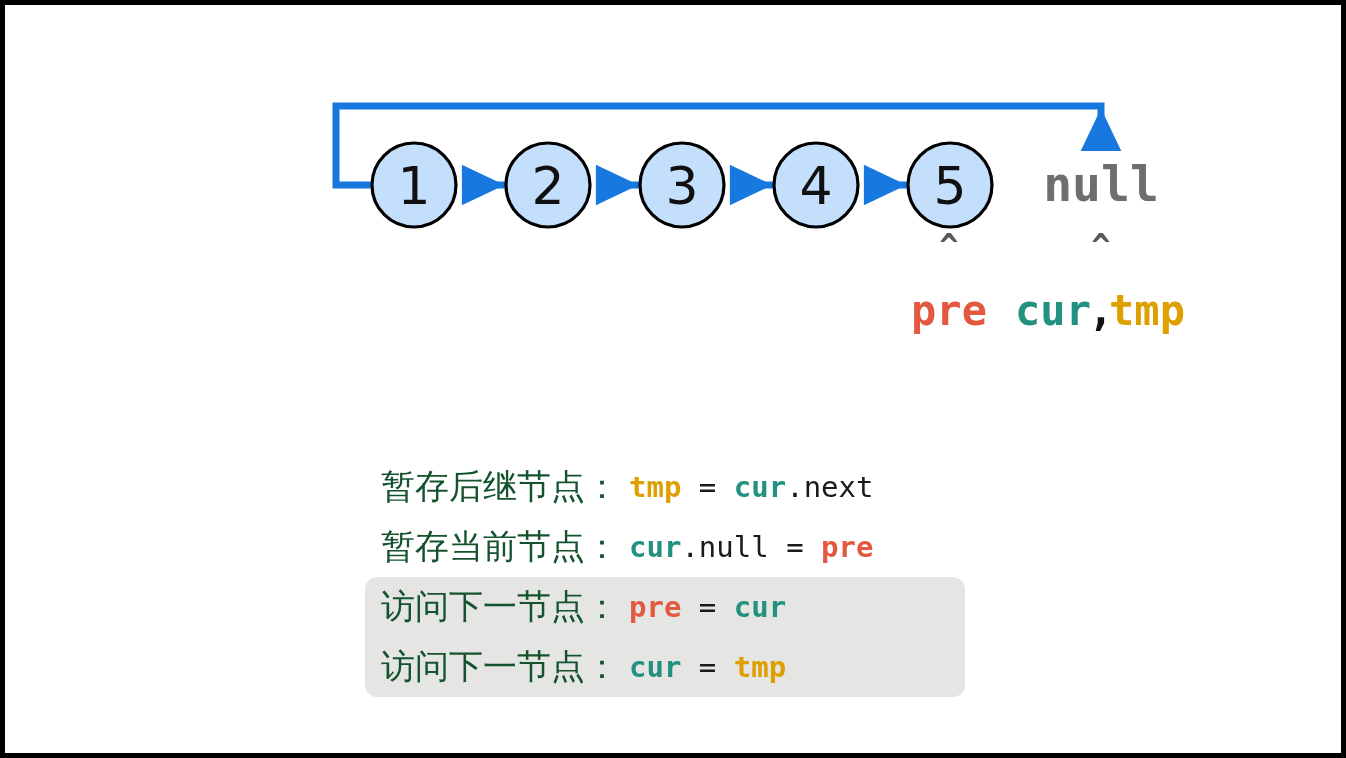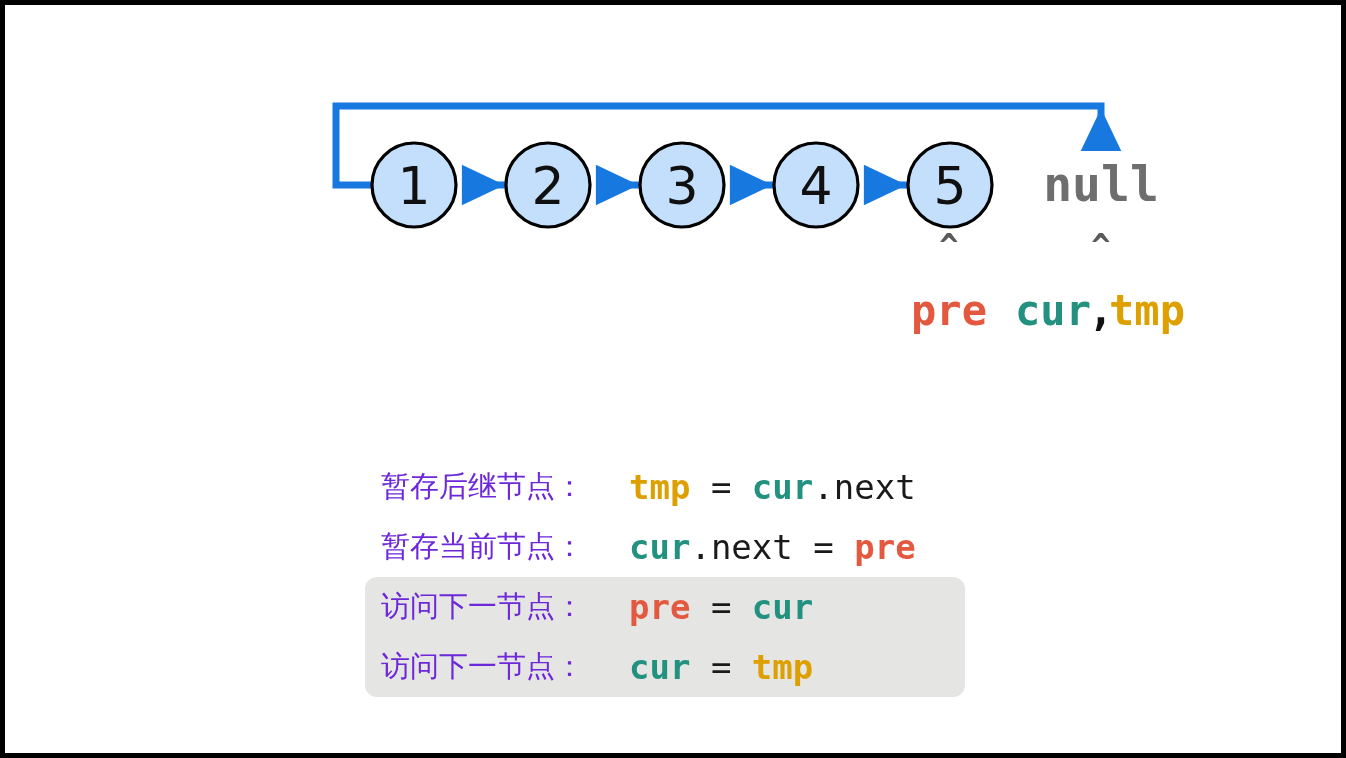--- a/index.html
+++ b/index.html
@@ -67,29 +67,29 @@
   .step-row.highlight-first {
     background: #e5e5e3;
     border-radius: 12px 12px 0 0;
   }
   .step-row.highlight-last {
     background: #e5e5e3;
     border-radius: 0 0 12px 12px;
   }
   .step-cn {
     font-family: "DejaVu Sans", "Liberation Sans", sans-serif;
-    font-size: 29px;
-    color: #6d28d9;
+    font-size: 34px;
+    color: #14532d;
     white-space: pre;
     width: 248px;
     flex: none;
   }
   .step-code {
     font-family: "DejaVu Sans Mono", monospace;
-    font-size: 34px;
+    font-size: 29px;
     color: #1a1a1a;
     white-space: pre;
   }
   .tok {
     font-weight: bold;
   }
   .tok-plain {
     font-weight: normal;
     color: #1a1a1a;
   }
@@ -154,21 +154,21 @@
 
   <div class="steps">
 
     <div class="step-row">
       <span class="step-cn">暂存后继节点：</span>
       <span class="step-code"><span class="tok" style="color:#dda000">tmp</span><span class="tok-plain"> = </span><span class="tok" style="color:#23917f">cur</span><span class="tok-plain">.next</span></span>
     </div>
 
     <div class="step-row">
       <span class="step-cn">暂存当前节点：</span>
-      <span class="step-code"><span class="tok" style="color:#23917f">cur</span><span class="tok-plain">.next = </span><span class="tok" style="color:#e2593f">pre</span></span>
+      <span class="step-code"><span class="tok" style="color:#23917f">cur</span><span class="tok-plain">.null = </span><span class="tok" style="color:#e2593f">pre</span></span>
     </div>
 
     <div class="step-row highlight-first">
       <span class="step-cn">访问下一节点：</span>
       <span class="step-code"><span class="tok" style="color:#e2593f">pre</span><span class="tok-plain"> = </span><span class="tok" style="color:#23917f">cur</span></span>
     </div>
 
     <div class="step-row highlight-last">
       <span class="step-cn">访问下一节点：</span>
       <span class="step-code"><span class="tok" style="color:#23917f">cur</span><span class="tok-plain"> = </span><span class="tok" style="color:#dda000">tmp</span></span>

